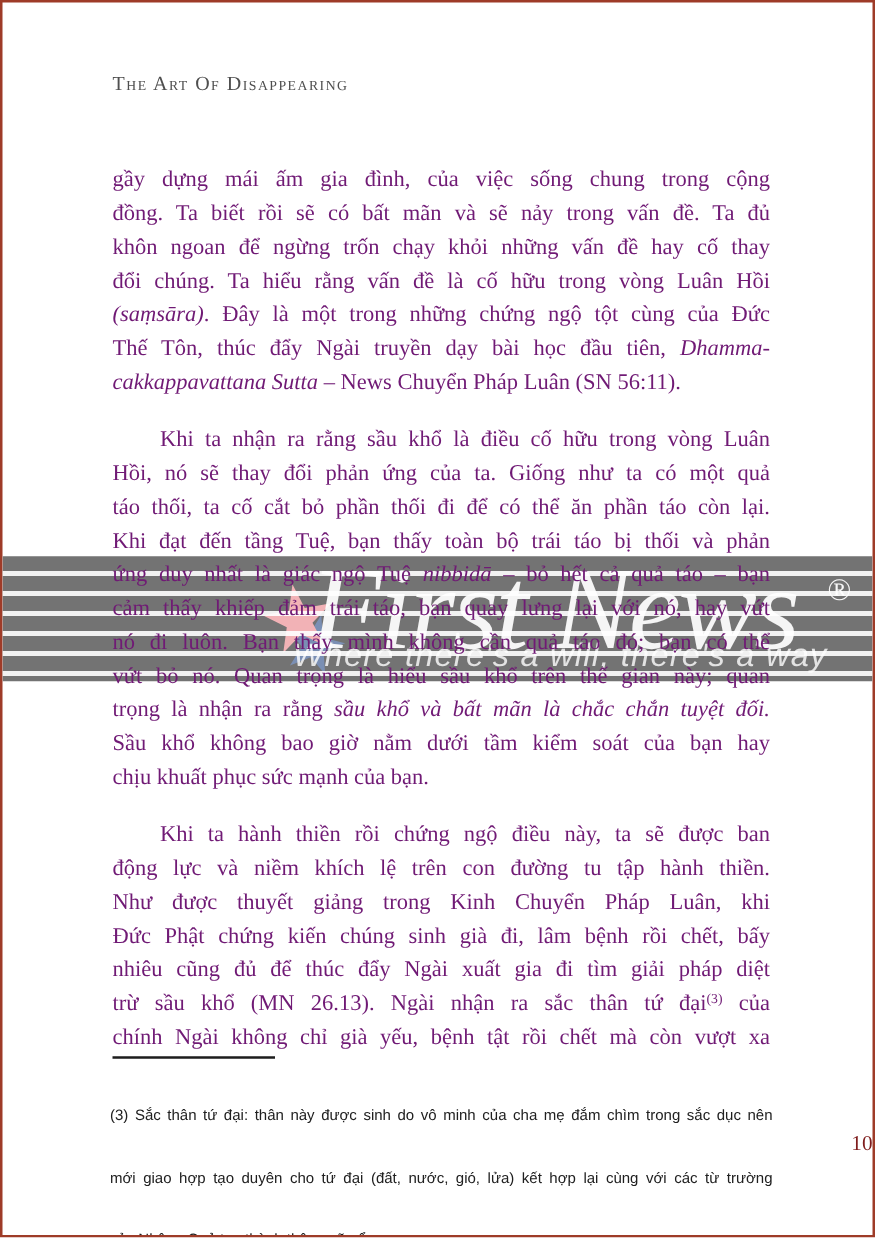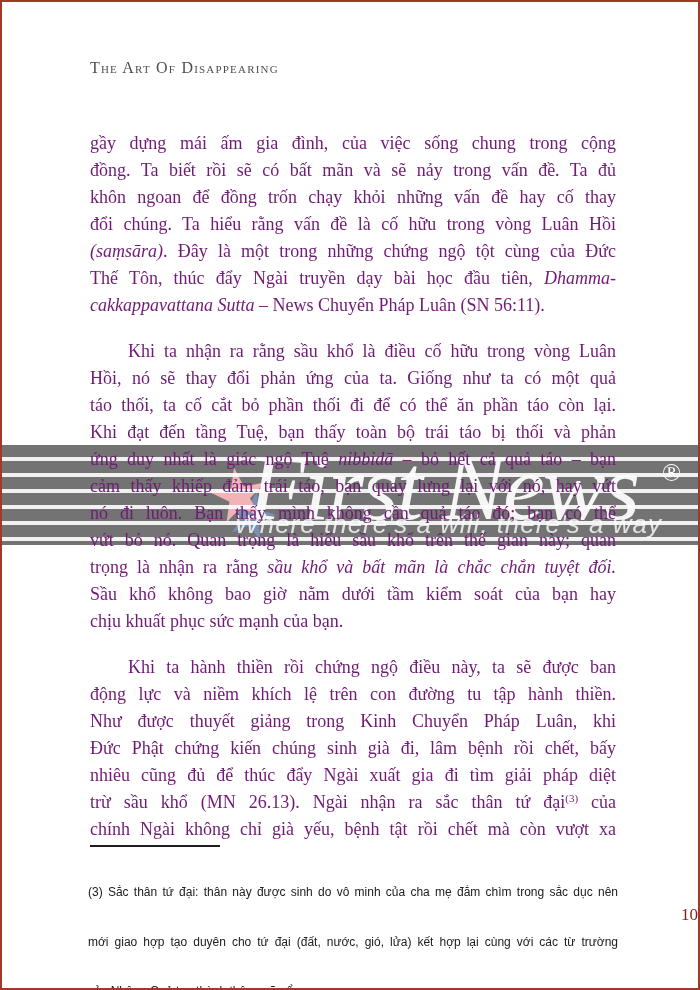--- a/index.html
+++ b/index.html
@@ -98,21 +98,21 @@
     <div class="wm-stripes"></div>
     <div class="wm-brand">First News</div>
     <div class="wm-reg">®</div>
     <div class="wm-tagline">Where there's a will, there's a way</div>
   </div>
 
   <div class="body-text">
       <div class="para">
         <div class="tline"><span>gầy dựng mái ấm gia đình, của việc sống chung trong cộng</span></div>
         <div class="tline"><span>đồng. Ta biết rồi sẽ có bất mãn và sẽ nảy trong vấn đề. Ta đủ</span></div>
-        <div class="tline"><span>khôn ngoan để đồng trốn chạy khỏi những vấn đề hay cố thay</span></div>
+        <div class="tline"><span>khôn ngoan để ngừng trốn chạy khỏi những vấn đề hay cố thay</span></div>
         <div class="tline"><span>đổi chúng. Ta hiểu rằng vấn đề là cố hữu trong vòng Luân Hồi</span></div>
         <div class="tline"><i>(saṃsāra)</i><span>. Đây là một trong những chứng ngộ tột cùng của Đức</span></div>
         <div class="tline"><span>Thế Tôn, thúc đẩy Ngài truyền dạy bài học đầu tiên, </span><i>Dhamma-</i></div>
         <div class="tline last"><i>cakkappavattana Sutta</i><span> – News Chuyển Pháp Luân (SN 56:11).</span></div>
       </div>
       <div class="para">
         <div class="tline indent"><span>Khi ta nhận ra rằng sầu khổ là điều cố hữu trong vòng Luân</span></div>
         <div class="tline"><span>Hồi, nó sẽ thay đổi phản ứng của ta. Giống như ta có một quả</span></div>
         <div class="tline"><span>táo thối, ta cố cắt bỏ phần thối đi để có thể ăn phần táo còn lại.</span></div>
         <div class="tline"><span>Khi đạt đến tầng Tuệ, bạn thấy toàn bộ trái táo bị thối và phản</span></div>

